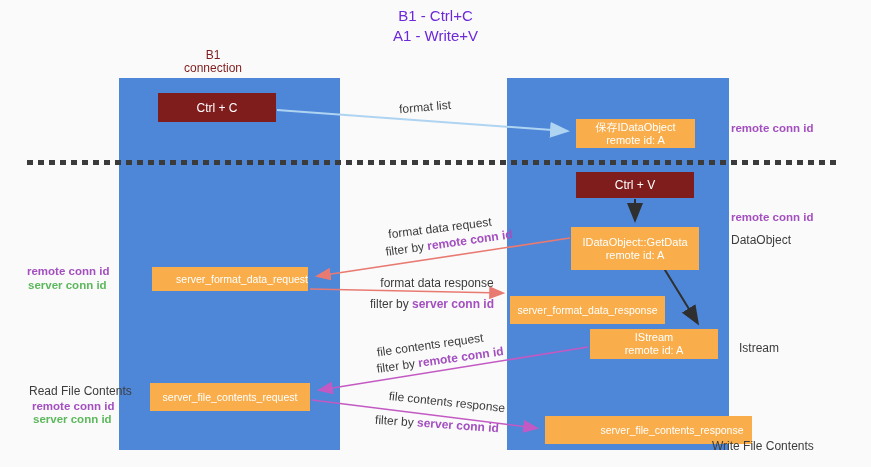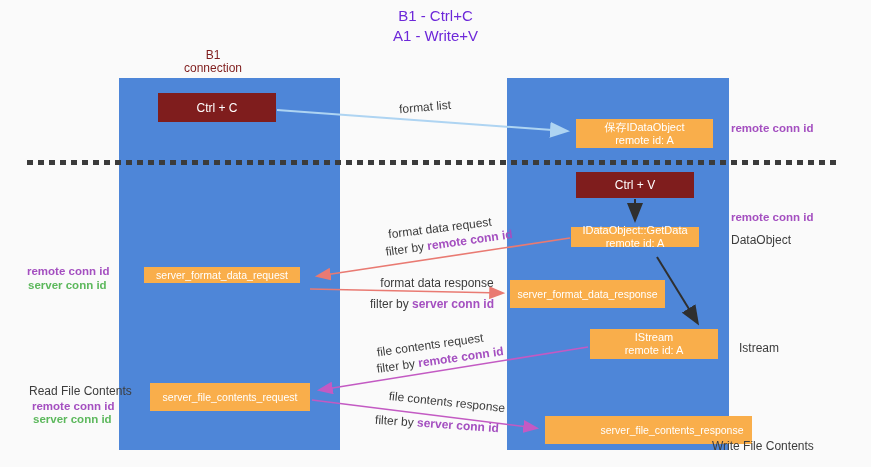--- a/index.html
+++ b/index.html
@@ -25,25 +25,25 @@
 
   .arrows { position:absolute; left:0; top:0; pointer-events:none; }
 
   .box { position:absolute; display:flex; flex-direction:column; align-items:center;
          justify-content:center; color:#ffffff; text-align:center; white-space:nowrap; }
   .green  { background:#7f1d1d; font-size:12px; }
   .orange { background:#f9ae4b; font-size:11px; line-height:13px; }
   .small  { font-size:10.5px; }
 
   #box-ctrl-c      { left:158px; top:93px;  width:118px; height:29px; }
-  #box-save        { left:576px; top:119px; width:137px; height:29px; }
+  #box-save        { left:576px; top:119px; width:119px; height:29px; }
   #box-ctrl-v      { left:576px; top:172px; width:118px; height:26px; }
-  #box-getdata     { left:571px; top:227px; width:128px; height:20px; }
-  #box-format-req  { left:144px; top:267px; width:156px; height:16px; }
-  #box-format-resp { left:510px; top:280px; width:155px; height:28px; }
+  #box-getdata     { left:571px; top:227px; width:128px; height:43px; }
+  #box-format-req  { left:152px; top:267px; width:156px; height:24px;align-items:flex-end; }
+  #box-format-resp { left:510px; top:296px; width:155px; height:28px; }
   #box-istream     { left:590px; top:329px; width:128px; height:30px; }
   #box-file-req    { left:150px; top:383px; width:160px; height:28px; }
   #box-file-resp   { left:545px; top:416px; width:160px; height:28px;padding-left:47px; }
 
   .arrow-label { position:absolute; font-size:12px; color:#3c3c3c;
                  text-align:center; white-space:nowrap; }
   #lbl-format-list { left:375px; top:100px; width:100px; transform:rotate(-5deg); }
   #lbl-fdr    { left:370px; top:221px; width:140px; transform:rotate(-7deg); }
   #lbl-fbr1   { left:369px; top:236px; width:160px; transform:rotate(-8deg); }
   #lbl-fdresp { left:357px; top:276px; width:160px; }

